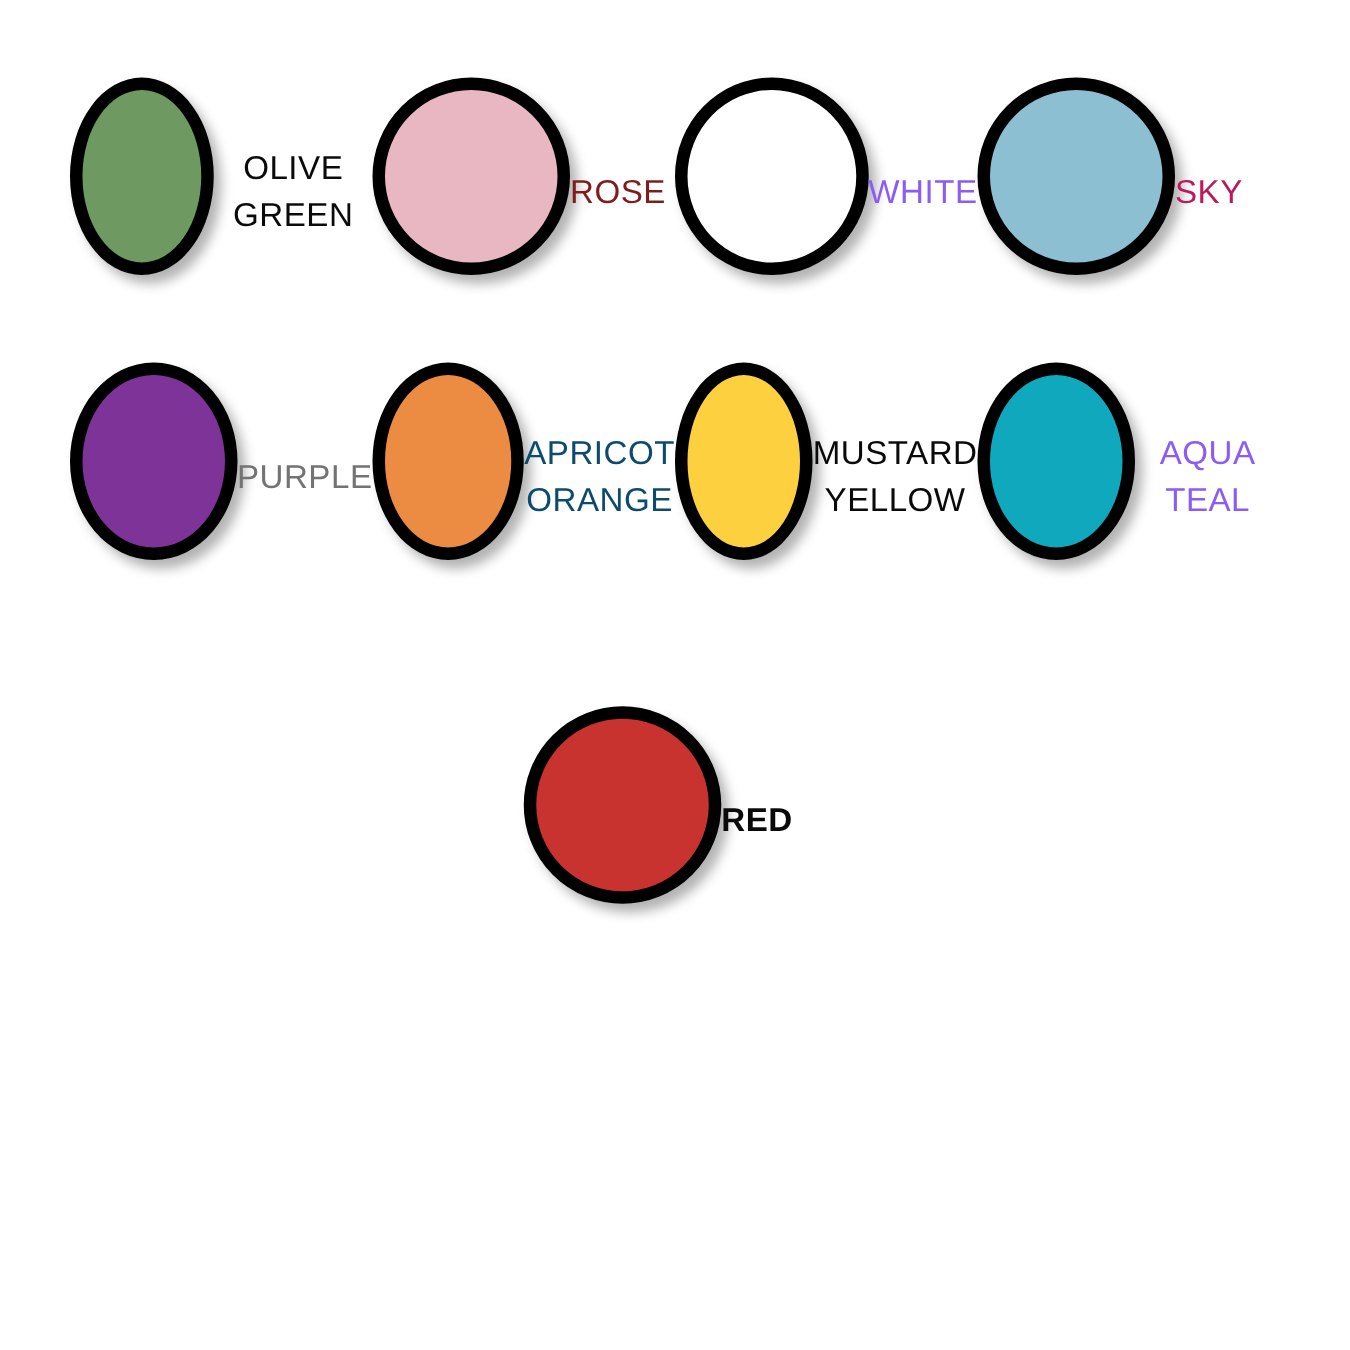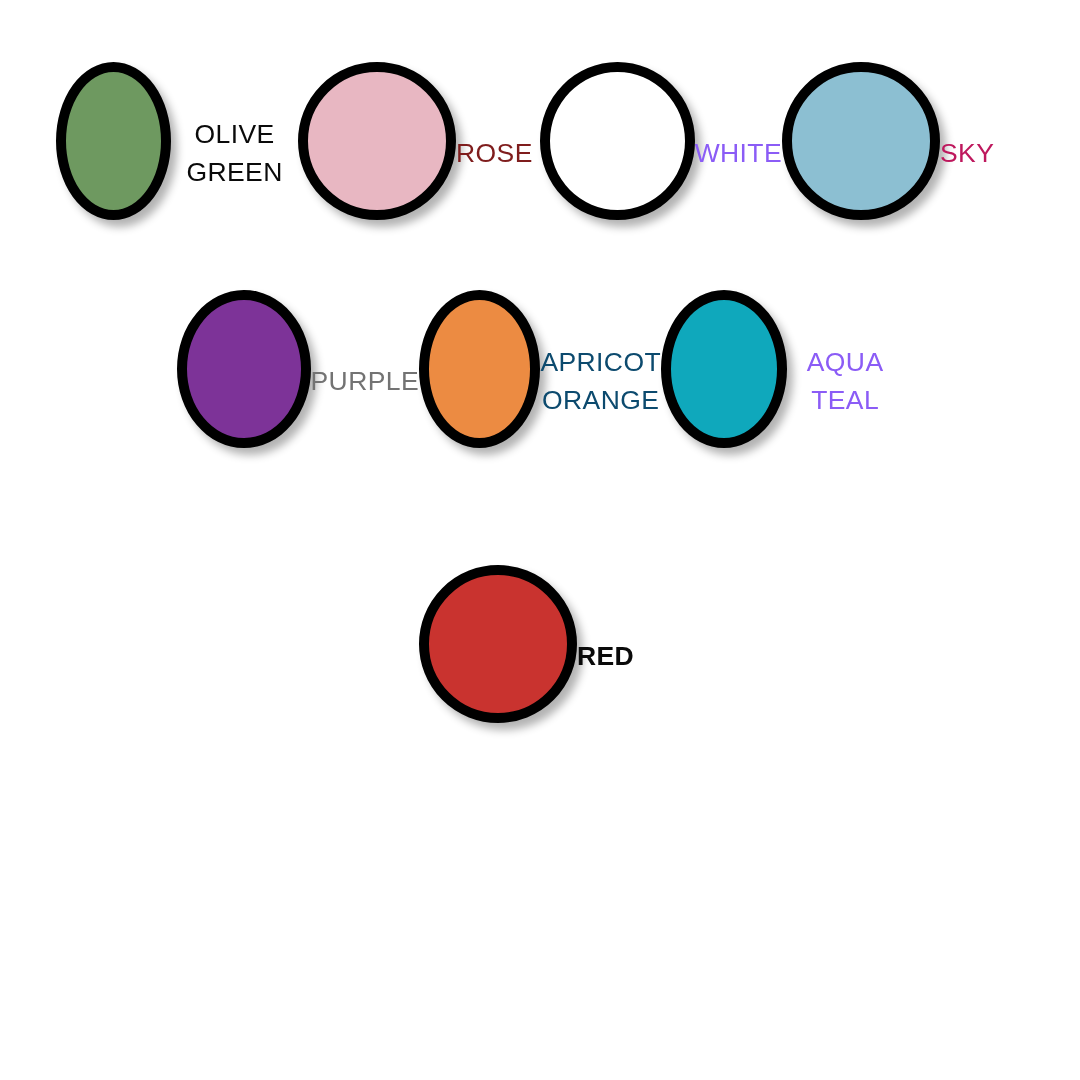--- a/index.html
+++ b/index.html
@@ -91,20 +91,25 @@
     <div class="swatch-cell">
       <div class="swatch-disc" style="background: rgb(125, 51, 152); border-color: rgb(0, 0, 0);"></div>
       <div class="swatch-label" style="color: #737373;">PURPLE</div>
     </div>
     <div class="swatch-cell">
       <div class="swatch-disc" style="background: rgb(236, 139, 66); border-color: rgb(0, 0, 0);"></div>
       <div class="swatch-label" style="color: #0c4a6e;">APRICOT
 ORANGE</div>
     </div>
     <div class="swatch-cell">
+      <div class="swatch-disc" style="background: rgb(252, 208, 63); border-color: rgb(0, 0, 0);"></div>
+      <div class="swatch-label" style="color: rgb(10, 10, 10);">MUSTARD
+YELLOW</div>
+    </div>
+    <div class="swatch-cell">
       <div class="swatch-disc" style="background: rgb(15, 168, 188); border-color: rgb(0, 0, 0);"></div>
       <div class="swatch-label" style="color: #8b5cf6;">AQUA TEAL</div>
     </div>
   </div>
 
   <div class="swatch-row row-3">
     <div class="swatch-cell">
       <div class="swatch-disc" style="background: rgb(201, 51, 47); border-color: rgb(0, 0, 0);"></div>
       <div class="swatch-label" style="color: rgb(10, 10, 10); font-weight: bold;">RED</div>
     </div>

